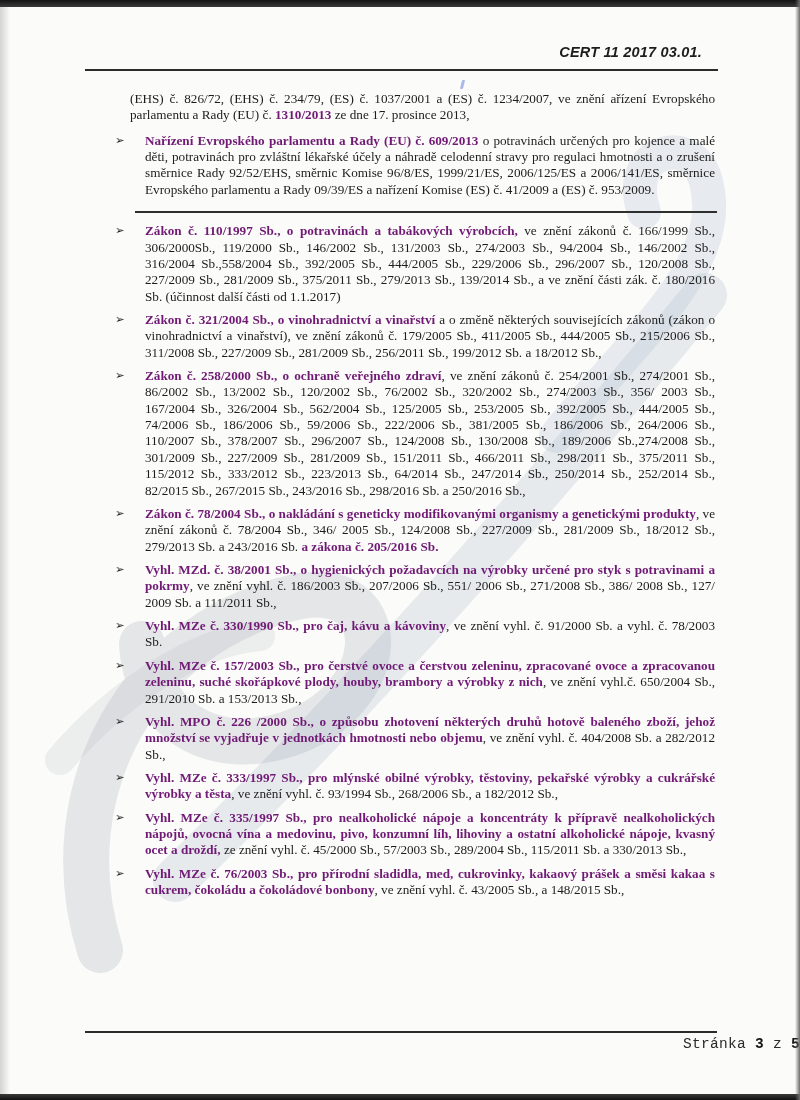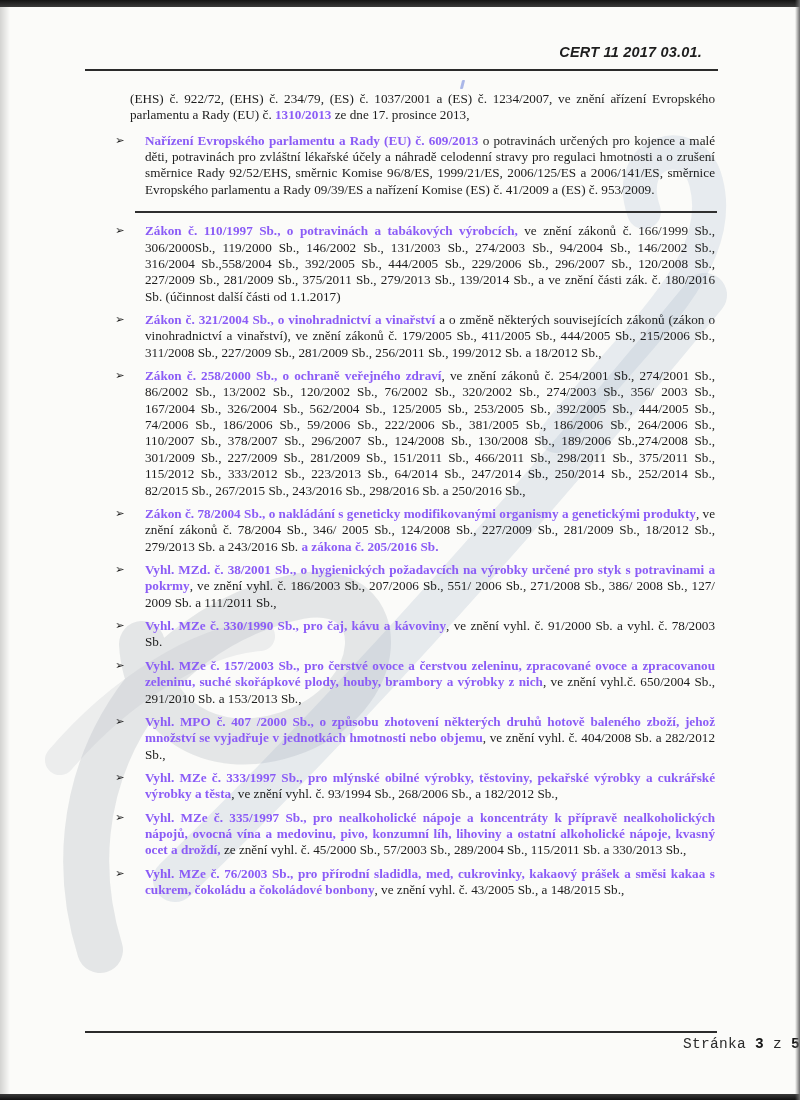--- a/index.html
+++ b/index.html
@@ -18,21 +18,21 @@
 
   .doc-code{
     position:absolute;top:44px;right:98px;z-index:2;
     font-family:"Liberation Sans",sans-serif;font-style:italic;font-weight:600;
     font-size:14.5px;color:#1d1d1d;letter-spacing:.2px;
   }
   .header-rule{position:absolute;top:69px;left:85px;right:82px;border-top:2px solid #2b2b2b;z-index:2;}
 
   .content{position:absolute;top:91px;left:130px;right:85px;z-index:2;}
   .intro{margin:0 0 9px 0;font-size:13.2px;line-height:1.24;text-align:justify;}
-  .intro b,.itext b{font-weight:bold;color:#8b5cf6;}
+  .intro b,.itext b{font-weight:bold;color:#701a75;}
 
   .reg-list{margin:0;padding:0;}
   .reg-item{
     position:relative;list-style:none;margin:7px 0 7px 15px;
     font-size:13.2px;line-height:1.24;text-align:justify;
   }
   .marker{
     position:absolute;left:-30px;top:0;
     font-size:11.5px;color:#1c1c1c;font-family:"DejaVu Sans",sans-serif;
   }
@@ -66,32 +66,32 @@
   <div class="edge-top"></div>
   <div class="edge-bottom"></div>
   <div class="edge-right"></div>
   <div class="edge-left"></div>
 
   <div class="doc-code">CERT 11 2017 03.01.</div>
   <div class="header-rule"></div>
   <div class="scan-artifact"></div>
 
   <div class="content">
-    <p class="intro"><span>(EHS) č. 922/72, (EHS) č. 234/79, (ES) č. 1037/2001 a (ES) č. 1234/2007, ve znění ařízení Evropského parlamentu a Rady (EU) č. </span><b>1310/2013</b><span> ze dne 17. prosince 2013,</span></p>
+    <p class="intro"><span>(EHS) č. 826/72, (EHS) č. 234/79, (ES) č. 1037/2001 a (ES) č. 1234/2007, ve znění ařízení Evropského parlamentu a Rady (EU) č. </span><b>1310/2013</b><span> ze dne 17. prosince 2013,</span></p>
     <div class="reg-list">
         <div class="reg-item"><span class="marker">➢</span><span class="itext"><b>Nařízení Evropského parlamentu a Rady (EU) č. 609/2013</b><span> o potravinách určených pro kojence a malé děti, potravinách pro zvláštní lékařské účely a náhradě celodenní stravy pro regulaci hmotnosti a o zrušení směrnice Rady 92/52/EHS, směrnic Komise 96/8/ES, 1999/21/ES, 2006/125/ES a 2006/141/ES, směrnice Evropského parlamentu a Rady 09/39/ES a nařízení Komise (ES) č. 41/2009 a (ES) č. 953/2009.</span></span></div>
         <div class="sep"></div>
         <div class="reg-item"><span class="marker">➢</span><span class="itext"><b>Zákon č. 110/1997 Sb., o potravinách a tabákových výrobcích,</b><span> ve znění zákonů č. 166/1999 Sb., 306/2000Sb., 119/2000 Sb., 146/2002 Sb., 131/2003 Sb., 274/2003 Sb., 94/2004 Sb., 146/2002 Sb., 316/2004 Sb.,558/2004 Sb., 392/2005 Sb., 444/2005 Sb., 229/2006 Sb., 296/2007 Sb., 120/2008 Sb., 227/2009 Sb., 281/2009 Sb., 375/2011 Sb., 279/2013 Sb., 139/2014 Sb., a ve znění části zák. č. 180/2016 Sb. (účinnost další části od 1.1.2017)</span></span></div>
         <div class="reg-item"><span class="marker">➢</span><span class="itext"><b>Zákon č. 321/2004 Sb., o vinohradnictví a vinařství</b><span> a o změně některých souvisejících zákonů (zákon o vinohradnictví a vinařství), ve znění zákonů č. 179/2005 Sb., 411/2005 Sb., 444/2005 Sb., 215/2006 Sb., 311/2008 Sb., 227/2009 Sb., 281/2009 Sb., 256/2011 Sb., 199/2012 Sb. a 18/2012 Sb.,</span></span></div>
         <div class="reg-item"><span class="marker">➢</span><span class="itext"><b>Zákon č. 258/2000 Sb., o ochraně veřejného zdraví</b><span>, ve znění zákonů č. 254/2001 Sb., 274/2001 Sb., 86/2002 Sb., 13/2002 Sb., 120/2002 Sb., 76/2002 Sb., 320/2002 Sb., 274/2003 Sb., 356/ 2003 Sb., 167/2004 Sb., 326/2004 Sb., 562/2004 Sb., 125/2005 Sb., 253/2005 Sb., 392/2005 Sb., 444/2005 Sb., 74/2006 Sb., 186/2006 Sb., 59/2006 Sb., 222/2006 Sb., 381/2005 Sb., 186/2006 Sb., 264/2006 Sb., 110/2007 Sb., 378/2007 Sb., 296/2007 Sb., 124/2008 Sb., 130/2008 Sb., 189/2006 Sb.,274/2008 Sb., 301/2009 Sb., 227/2009 Sb., 281/2009 Sb., 151/2011 Sb., 466/2011 Sb., 298/2011 Sb., 375/2011 Sb., 115/2012 Sb., 333/2012 Sb., 223/2013 Sb., 64/2014 Sb., 247/2014 Sb., 250/2014 Sb., 252/2014 Sb., 82/2015 Sb., 267/2015 Sb., 243/2016 Sb., 298/2016 Sb. a 250/2016 Sb.,</span></span></div>
         <div class="reg-item"><span class="marker">➢</span><span class="itext"><b>Zákon č. 78/2004 Sb., o nakládání s geneticky modifikovanými organismy a genetickými produkty</b><span>, ve znění zákonů č. 78/2004 Sb., 346/ 2005 Sb., 124/2008 Sb., 227/2009 Sb., 281/2009 Sb., 18/2012 Sb., 279/2013 Sb. a 243/2016 Sb.</span><b> a zákona č. 205/2016 Sb.</b></span></div>
         <div class="reg-item"><span class="marker">➢</span><span class="itext"><b>Vyhl. MZd. č. 38/2001 Sb., o hygienických požadavcích na výrobky určené pro styk s potravinami a pokrmy</b><span>, ve znění vyhl. č. 186/2003 Sb., 207/2006 Sb., 551/ 2006 Sb., 271/2008 Sb., 386/ 2008 Sb., 127/ 2009 Sb. a  111/2011 Sb.,</span></span></div>
         <div class="reg-item"><span class="marker">➢</span><span class="itext"><b>Vyhl. MZe č. 330/1990 Sb., pro čaj, kávu a kávoviny</b><span>, ve znění vyhl. č. 91/2000 Sb. a vyhl. č. 78/2003 Sb.</span></span></div>
         <div class="reg-item"><span class="marker">➢</span><span class="itext"><b>Vyhl. MZe č. 157/2003 Sb., pro čerstvé ovoce a čerstvou zeleninu, zpracované ovoce a zpracovanou zeleninu, suché skořápkové plody, houby, brambory a výrobky z nich</b><span>, ve znění vyhl.č. 650/2004 Sb., 291/2010 Sb. a 153/2013 Sb.,</span></span></div>
-        <div class="reg-item"><span class="marker">➢</span><span class="itext"><b>Vyhl. MPO č. 407 /2000 Sb., o způsobu zhotovení některých druhů hotově baleného zboží, jehož množství se vyjadřuje v jednotkách hmotnosti nebo objemu</b><span>, ve znění vyhl. č. 404/2008 Sb. a 282/2012 Sb.,</span></span></div>
+        <div class="reg-item"><span class="marker">➢</span><span class="itext"><b>Vyhl. MPO č. 226 /2000 Sb., o způsobu zhotovení některých druhů hotově baleného zboží, jehož množství se vyjadřuje v jednotkách hmotnosti nebo objemu</b><span>, ve znění vyhl. č. 404/2008 Sb. a 282/2012 Sb.,</span></span></div>
         <div class="reg-item"><span class="marker">➢</span><span class="itext"><b>Vyhl. MZe č. 333/1997 Sb., pro mlýnské obilné výrobky, těstoviny, pekařské výrobky a cukrářské výrobky a těsta</b><span>, ve znění vyhl. č. 93/1994 Sb., 268/2006 Sb., a 182/2012 Sb.,</span></span></div>
         <div class="reg-item"><span class="marker">➢</span><span class="itext"><b>Vyhl. MZe č. 335/1997 Sb., pro nealkoholické nápoje a koncentráty k přípravě nealkoholických nápojů, ovocná vína a medovinu, pivo, konzumní líh, lihoviny a ostatní alkoholické nápoje, kvasný ocet a droždí,</b><span> ze znění vyhl. č. 45/2000 Sb., 57/2003 Sb., 289/2004 Sb., 115/2011 Sb. a 330/2013 Sb.,</span></span></div>
         <div class="reg-item"><span class="marker">➢</span><span class="itext"><b>Vyhl. MZe č. 76/2003 Sb., pro přírodní sladidla, med, cukrovinky, kakaový prášek a směsi kakaa s cukrem, čokoládu a čokoládové bonbony</b><span>, ve znění vyhl. č. 43/2005 Sb., a 148/2015 Sb.,</span></span></div>
       </div>
   </div>
 
   <div class="footer-rule"></div>
   <div class="page-number">
     <span>Stránka</span>
     <b>3</b>

